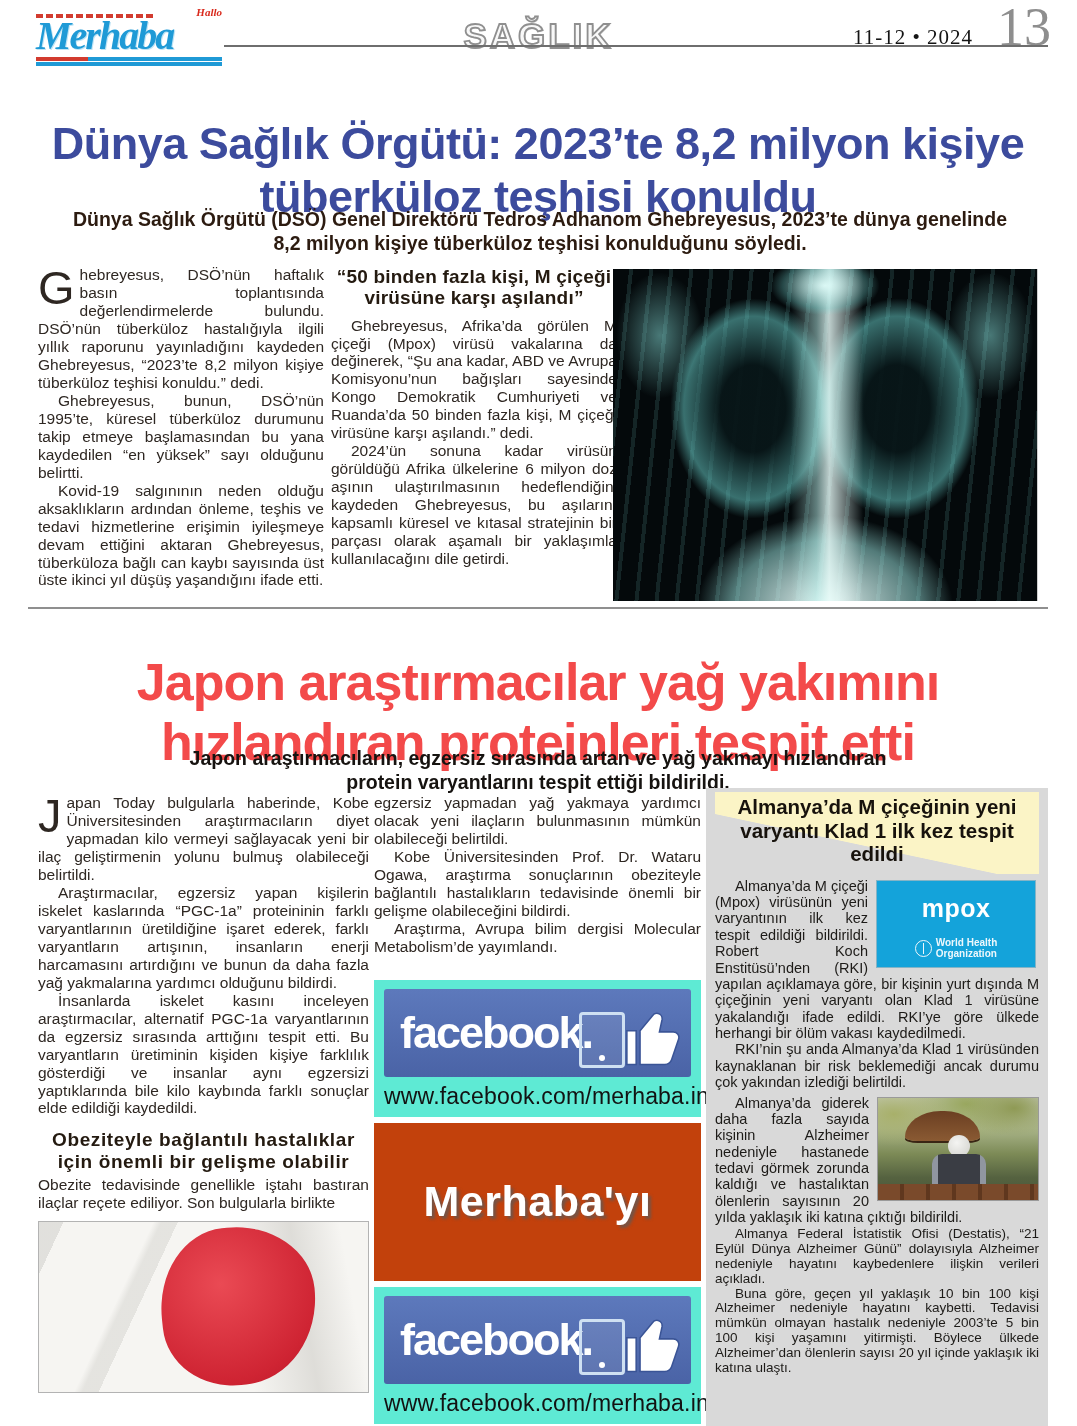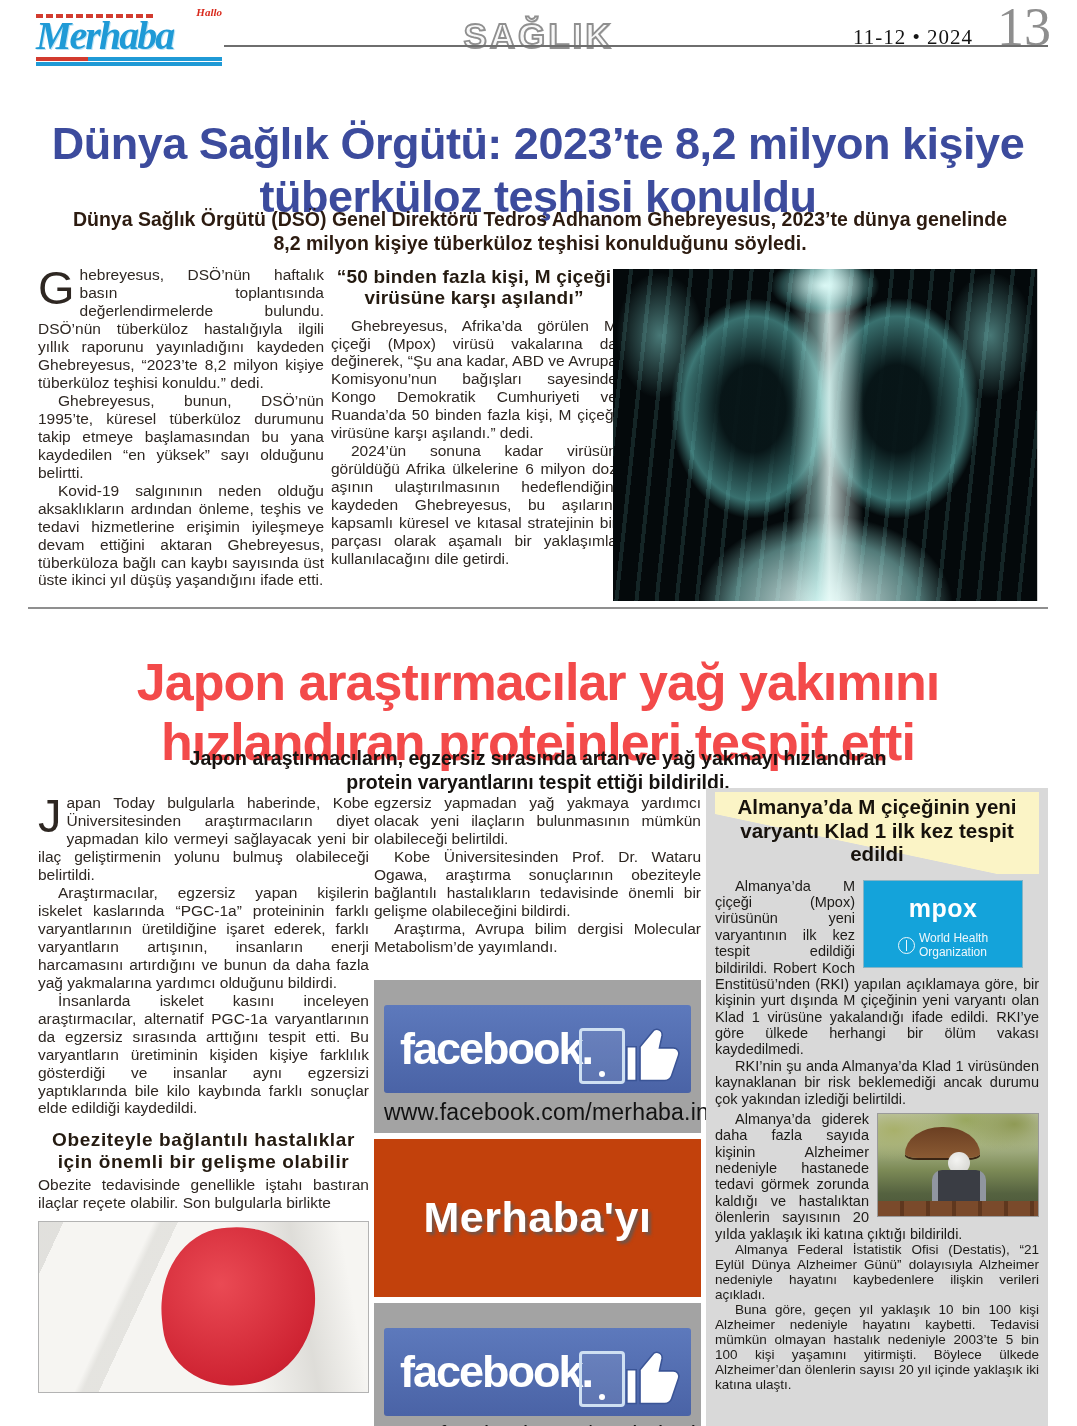--- a/index.html
+++ b/index.html
@@ -61,21 +61,21 @@
   .flag{position:relative;width:329px;height:170px;margin-top:9px;border:1px solid #b3b3b3;overflow:hidden;
     background:
       linear-gradient(115deg, rgba(150,150,145,.22) 0 6%, transparent 6% 28%, rgba(150,150,142,.18) 30% 34%, transparent 34%),
       linear-gradient(80deg, transparent 60%, rgba(160,158,150,.28) 78%, transparent 92%),
       #f6f5f2;}
   .flag-sun{position:absolute;left:37%;top:3%;width:47%;height:93%;transform:rotate(-6deg);
     background:radial-gradient(circle at 40% 35%, #ea4a54, #cf2433 70%, #b81626);
     border-radius:46% 54% 52% 48% / 55% 45% 58% 42%;}
 
   
-  .fb-banner{background:#a3a3a3;padding:25px 10px 7px 10px;margin-top:24px;}
+  .fb-banner{background:#5eead4;padding:9px 10px 7px 10px;margin-top:24px;}
   .fb-banner.second{margin-top:6px;}
   .fb-logo-box{position:relative;height:88px;border-radius:3px;padding-left:16px;
                display:flex;align-items:center;background:linear-gradient(180deg,#5d79bc,#4a63a6);}
   .fb-word{color:#fff;font-size:45px;font-weight:800;letter-spacing:-2px;line-height:1;}
   .like-box{position:absolute;right:66px;bottom:9px;width:40px;height:50px;border:3px solid #cfe0f2;
             border-radius:4px;background:rgba(255,255,255,0.10);}
   .like-dot{position:absolute;left:50%;bottom:4px;width:6px;height:6px;margin-left:-3px;
             border-radius:50%;background:#fff;}
   .thumb-svg{position:absolute;right:6px;bottom:6px;width:62px;height:70px;}
   .fb-url{margin-top:6px;text-align:center;font-size:23px;color:#121212;letter-spacing:0.2px;}
@@ -88,28 +88,28 @@
   .sidebar{position:absolute;left:706px;top:788px;width:342px;height:638px;background:#d9d9d9;
            padding:4px 9px;box-sizing:border-box;overflow:hidden;}
   .side-head{margin:0;text-align:center;font-size:20.5px;font-weight:800;line-height:1.15;
              color:#17120c;padding:3px 2px 8px 2px;}
   .side-head.first{background:linear-gradient(192deg,#fbf4c6 60%,rgba(0,0,0,0) 60.5%);}
   .side-head.second{background:linear-gradient(168deg,#fbf4c6 60%,rgba(0,0,0,0) 60.5%);margin-top:6px;}
   .side-p{margin:0;text-align:justify;font-size:14.5px;line-height:1.13;color:#1d1b18;}
   .side-p.small{font-size:13.5px;line-height:1.11;}
   .side-story{margin-top:4px;}
   .clear{clear:both;}
-  .mpox-box{float:right;width:160px;height:88px;margin:2px 16px 5px 8px;background:#14a3da;
+  .mpox-box{float:right;width:160px;height:88px;margin:2px 3px 5px 8px;background:#14a3da;
             border:1px solid #84b4c6;position:relative;text-align:center;box-sizing:border-box;}
   .mpox-label{color:#fff;font-weight:800;font-size:25px;letter-spacing:0.5px;margin-top:13px;}
   .mpox-who{position:absolute;left:0;right:0;bottom:7px;display:flex;align-items:center;
             justify-content:center;gap:4px;color:#eef8fc;}
   .who-emblem{width:15px;height:15px;border:1px solid #eef8fc;border-radius:50%;position:relative;}
   .who-emblem::after{content:"";position:absolute;left:50%;top:2px;bottom:2px;width:1px;background:#eef8fc;}
-  .who-text{font-size:12px;line-height:1.15;font-weight:400;text-align:left;}
+  .who-text{font-size:10px;line-height:1.15;font-weight:700;text-align:left;}
   .alz-photo{float:right;width:162px;height:104px;margin:2px 0 5px 8px;border:1px solid #9a9a9a;
              position:relative;overflow:hidden;box-sizing:border-box;
     background:
       radial-gradient(ellipse 70px 40px at 85% 10%, #8f9a55, transparent 70%),
       radial-gradient(ellipse 80px 45px at 10% 16%, #a8b06a, transparent 70%),
       radial-gradient(ellipse 90px 50px at 55% 6%, #99a75f, transparent 75%),
       linear-gradient(180deg,#c8cdbd 0%,#aab58a 30%,#7c8a56 55%,#556240 78%,#4a5538 100%);}
   .alz-roof{position:absolute;left:17%;top:13%;width:47%;height:30%;
             background:linear-gradient(180deg,#6b3f22,#8a5a33);
             border-radius:50% 50% 18% 18% / 90% 90% 14% 14%;box-shadow:0 2px 0 #3a2514;}
@@ -158,21 +158,21 @@
   <div class="section-divider"></div>
 
   <h1 class="a2-headline">Japon araştırmacılar yağ yakımını hızlandıran proteinleri tespit etti</h1>
   <div class="a2-subhead">Japon araştırmacıların, egzersiz sırasında artan ve yağ yakmayı hızlandıran protein varyantlarını tespit ettiği bildirildi.</div>
 
   <div class="a2-colA">
     <p class="body-p"><span class="dropcap">J</span><span>apan Today bulgularla haberinde, Kobe Üniversitesinden araştırmacıların diyet yapmadan kilo vermeyi sağlayacak yeni bir ilaç geliştirmenin yolunu bulmuş olabileceği belirtildi.</span></p>
     <p class="body-p indent">Araştırmacılar, egzersiz yapan kişilerin iskelet kaslarında “PGC-1a” proteininin farklı varyantlarının üretildiğine işaret ederek, farklı varyantların artışının, insanların enerji harcamasını artırdığını ve bunun da daha fazla yağ yakmalarına yardımcı olduğunu bildirdi.</p>
     <p class="body-p indent">İnsanlarda iskelet kasını inceleyen araştırmacılar, alternatif PGC-1a varyantlarının da egzersiz sırasında arttığını tespit etti. Bu varyantların üretiminin kişiden kişiye farklılık gösterdiği ve insanlar aynı egzersizi yaptıklarında bile kilo kaybında farklı sonuçlar elde edildiği kaydedildi.</p>
     <h3 class="obez-head">Obeziteyle bağlantılı hastalıklar için önemli bir gelişme olabilir</h3>
-    <p class="body-p">Obezite tedavisinde genellikle iştahı bastıran ilaçlar reçete olabilir. Son bulgularla birlikte</p>
+    <p class="body-p">Obezite tedavisinde genellikle iştahı bastıran ilaçlar reçete ediliyor. Son bulgularla birlikte</p>
     <div class="flag">
       <div class="flag-sun"></div>
     </div>
   </div>
 
   <div class="a2-colB">
     <p class="body-p">egzersiz yapmadan yağ yakmaya yardımcı olacak yeni ilaçların bulunmasının mümkün olabileceği belirtildi.</p>
     <p class="body-p indent">Kobe Üniversitesinden Prof. Dr. Wataru Ogawa, araştırma sonuçlarının obeziteyle bağlantılı hastalıkların tedavisinde önemli bir gelişme olabileceğini bildirdi.</p>
     <p class="body-p indent">Araştırma, Avrupa bilim dergisi Molecular Metabolism’de yayımlandı.</p>
 

